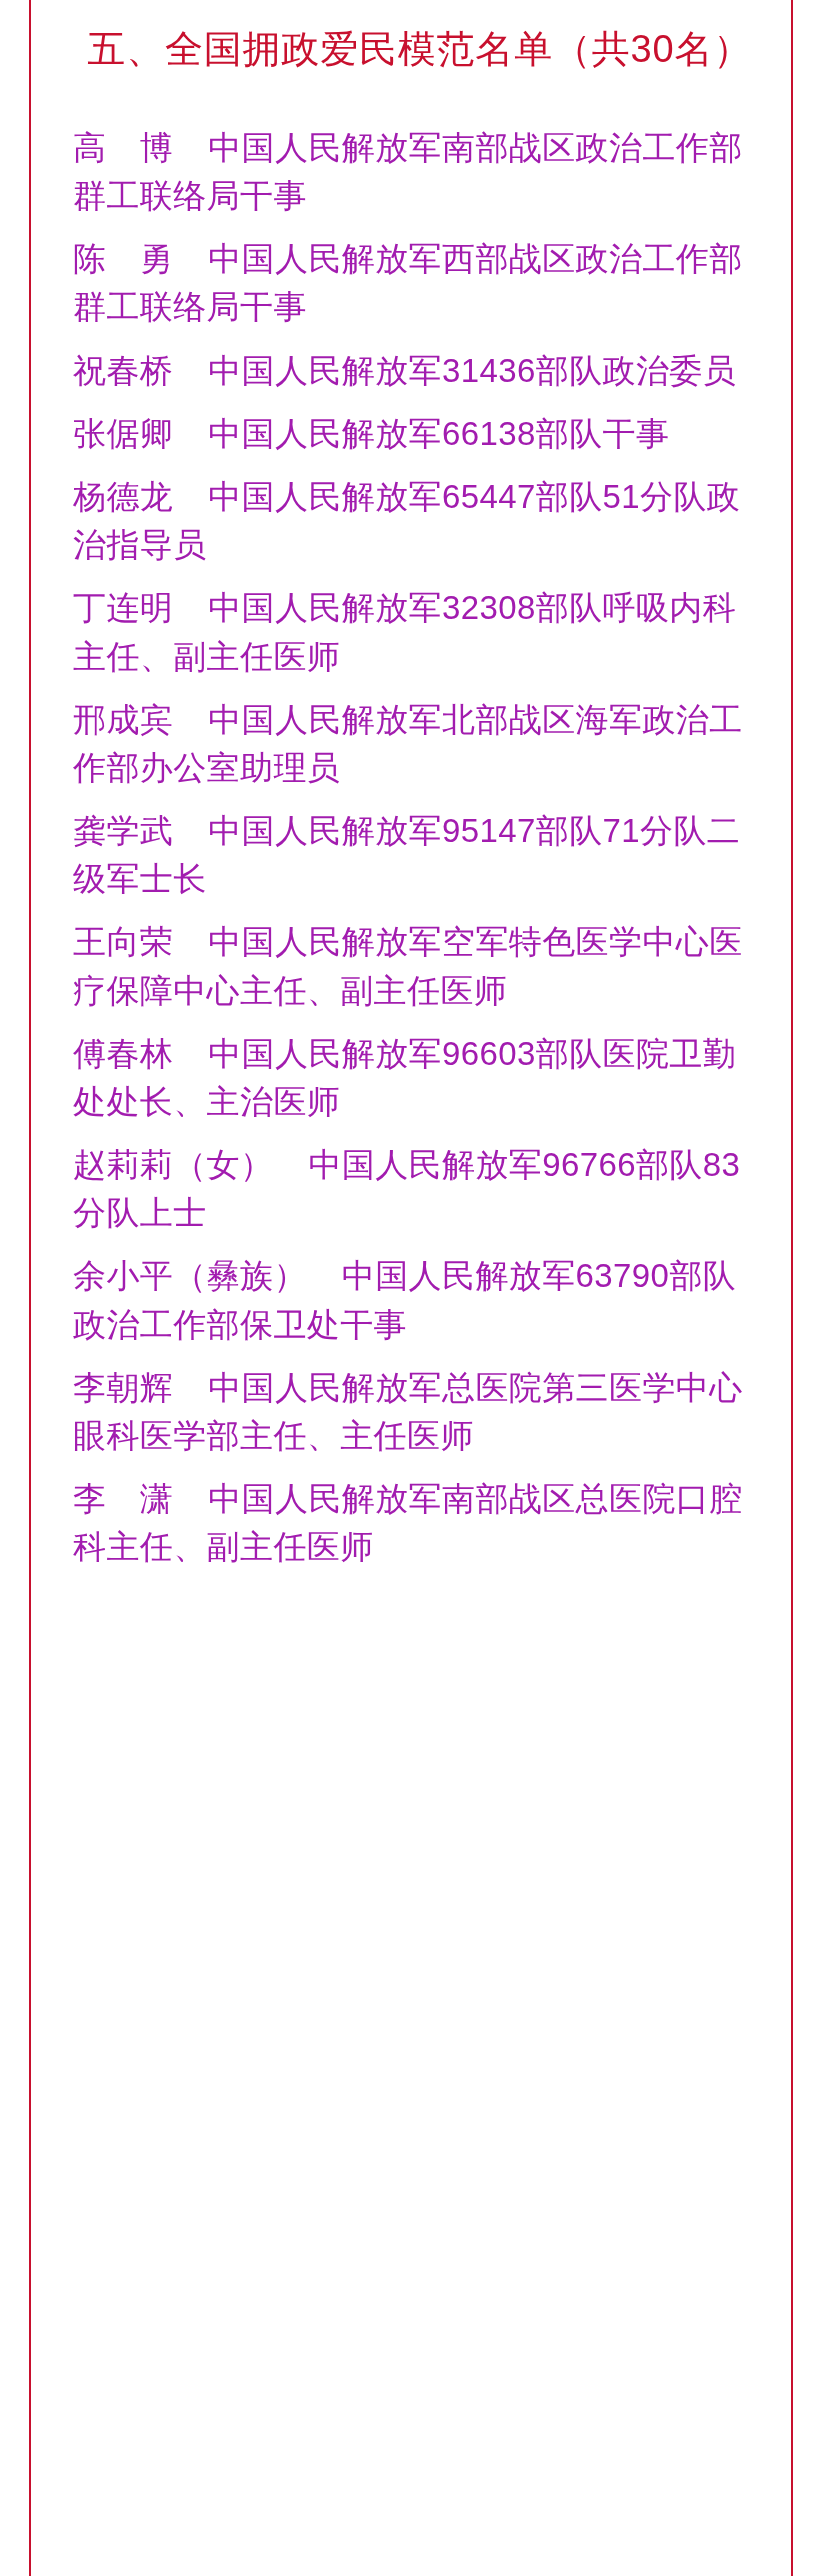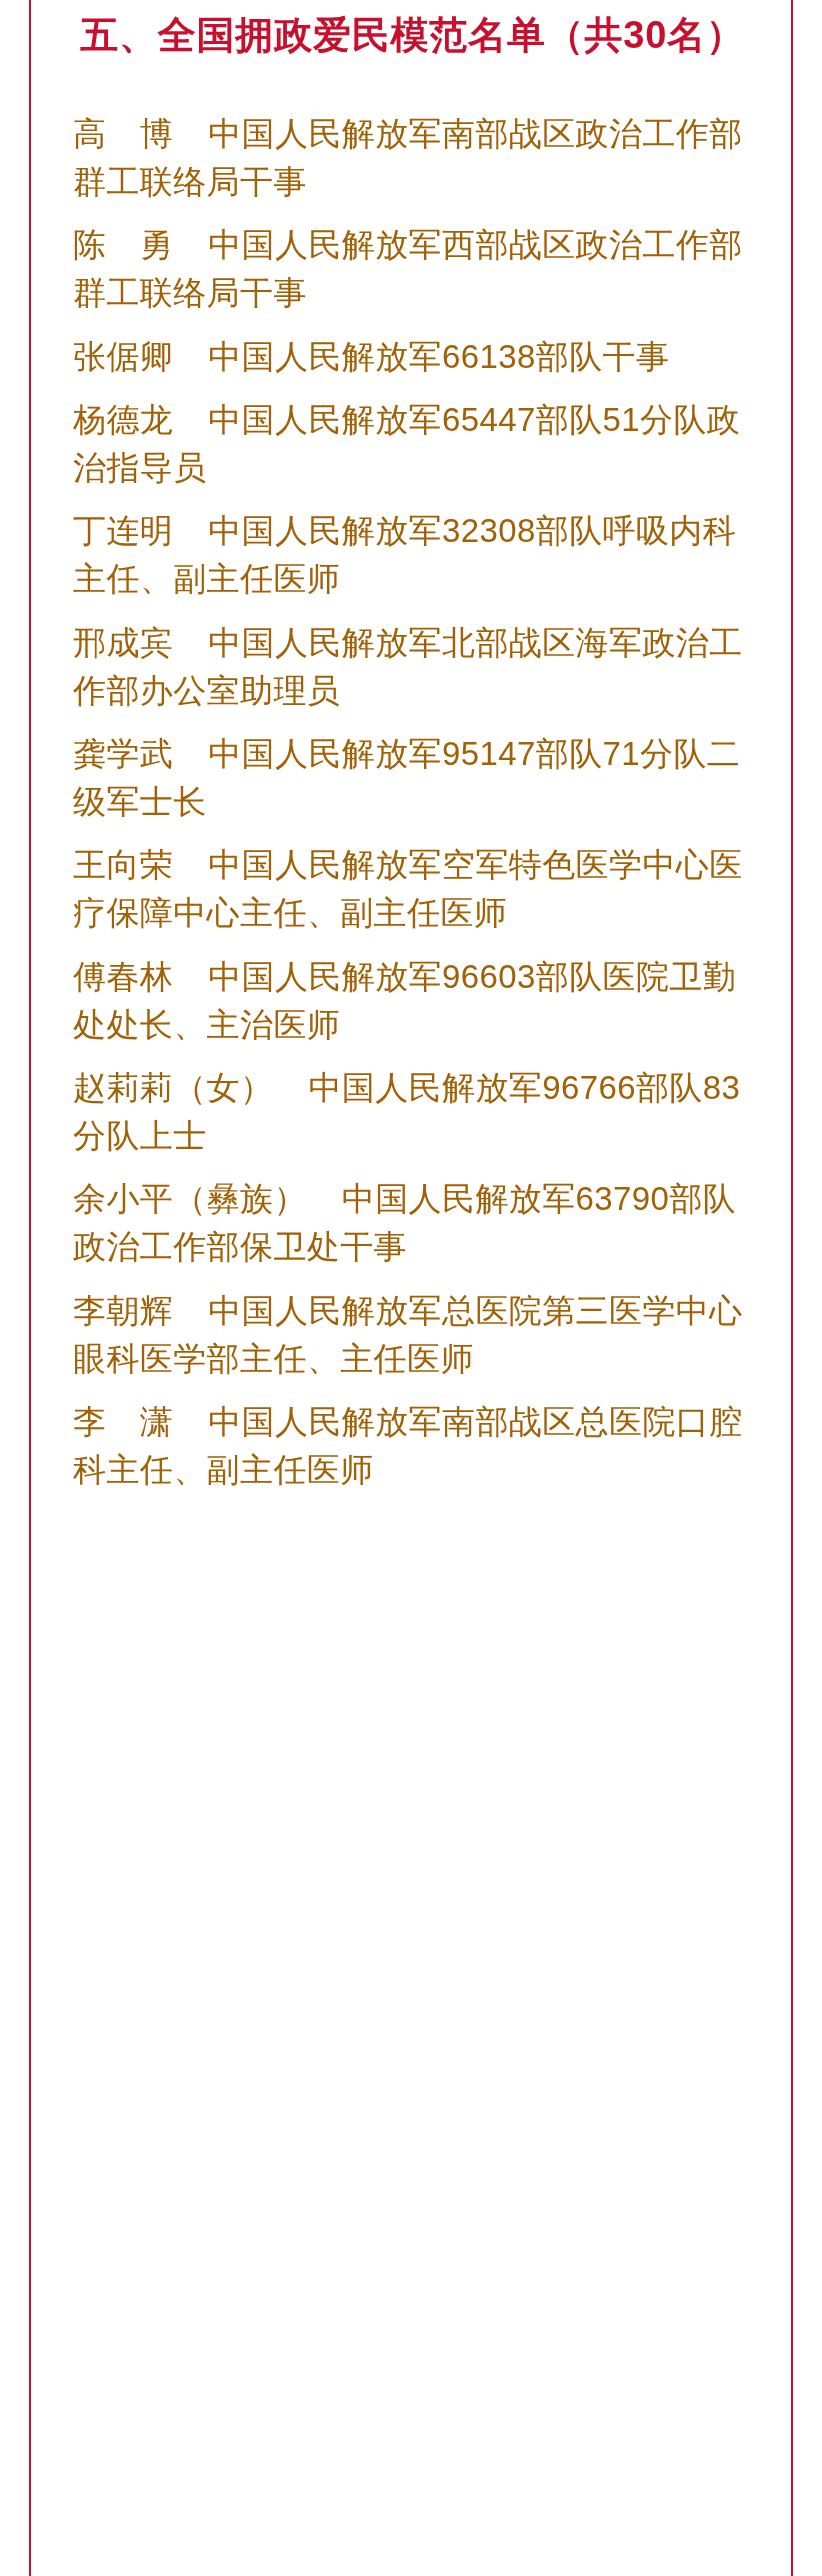--- a/index.html
+++ b/index.html
@@ -31,30 +31,30 @@
   .frame-right { right: 29px; }
 
   .content {
     position: relative;
     padding: 0 70px 0 73px;
   }
 
   .doc-title {
     color: #c8102e;
     font-size: 38px;
-    font-weight: bold;
+    font-weight: normal;
     line-height: 1.42;
     letter-spacing: 0.8px;
-    padding-top: 9px;
+    padding-top: 23px;
     margin: 0 0 47px 0;
-    text-align: center;
+    text-align: right;
   }
 
   .entry {
-    color: #a16207;
+    color: #a21caf;
     font-size: 33px;
     line-height: 1.46;
     letter-spacing: 0.4px;
     margin: 0 0 15px 0;
     text-align: left;
     word-break: break-all;
   }
   .entry .gap {
     display: inline-block;
     width: 35px;
@@ -68,20 +68,21 @@
 
 <div class="page">
   <div class="frame-left"></div>
   <div class="frame-right"></div>
 
   <div class="content">
     <h1 class="doc-title">五、全国拥政爱民模范名单（共30名）</h1>
     <div id="entry-list">
         <p class="entry"><span class="nm">高　博</span><span class="gap"></span><span>中国人民解放军南部战区政治工作部群工联络局干事</span></p>
         <p class="entry"><span class="nm">陈　勇</span><span class="gap"></span><span>中国人民解放军西部战区政治工作部群工联络局干事</span></p>
+        <p class="entry"><span class="nm">祝春桥</span><span class="gap"></span><span>中国人民解放军31436部队政治委员</span></p>
         <p class="entry"><span class="nm">张倨卿</span><span class="gap"></span><span>中国人民解放军66138部队干事</span></p>
         <p class="entry"><span class="nm">杨德龙</span><span class="gap"></span><span>中国人民解放军65447部队51分队政治指导员</span></p>
         <p class="entry"><span class="nm">丁连明</span><span class="gap"></span><span>中国人民解放军32308部队呼吸内科主任、副主任医师</span></p>
         <p class="entry"><span class="nm">邢成宾</span><span class="gap"></span><span>中国人民解放军北部战区海军政治工作部办公室助理员</span></p>
         <p class="entry"><span class="nm">龚学武</span><span class="gap"></span><span>中国人民解放军95147部队71分队二级军士长</span></p>
         <p class="entry"><span class="nm">王向荣</span><span class="gap"></span><span>中国人民解放军空军特色医学中心医疗保障中心主任、副主任医师</span></p>
         <p class="entry"><span class="nm">傅春林</span><span class="gap"></span><span>中国人民解放军96603部队医院卫勤处处长、主治医师</span></p>
         <p class="entry"><span class="nm">赵莉莉（女）</span><span class="gap"></span><span>中国人民解放军96766部队83分队上士</span></p>
         <p class="entry"><span class="nm">余小平（彝族）</span><span class="gap"></span><span>中国人民解放军63790部队政治工作部保卫处干事</span></p>
         <p class="entry"><span class="nm">李朝辉</span><span class="gap"></span><span>中国人民解放军总医院第三医学中心眼科医学部主任、主任医师</span></p>

